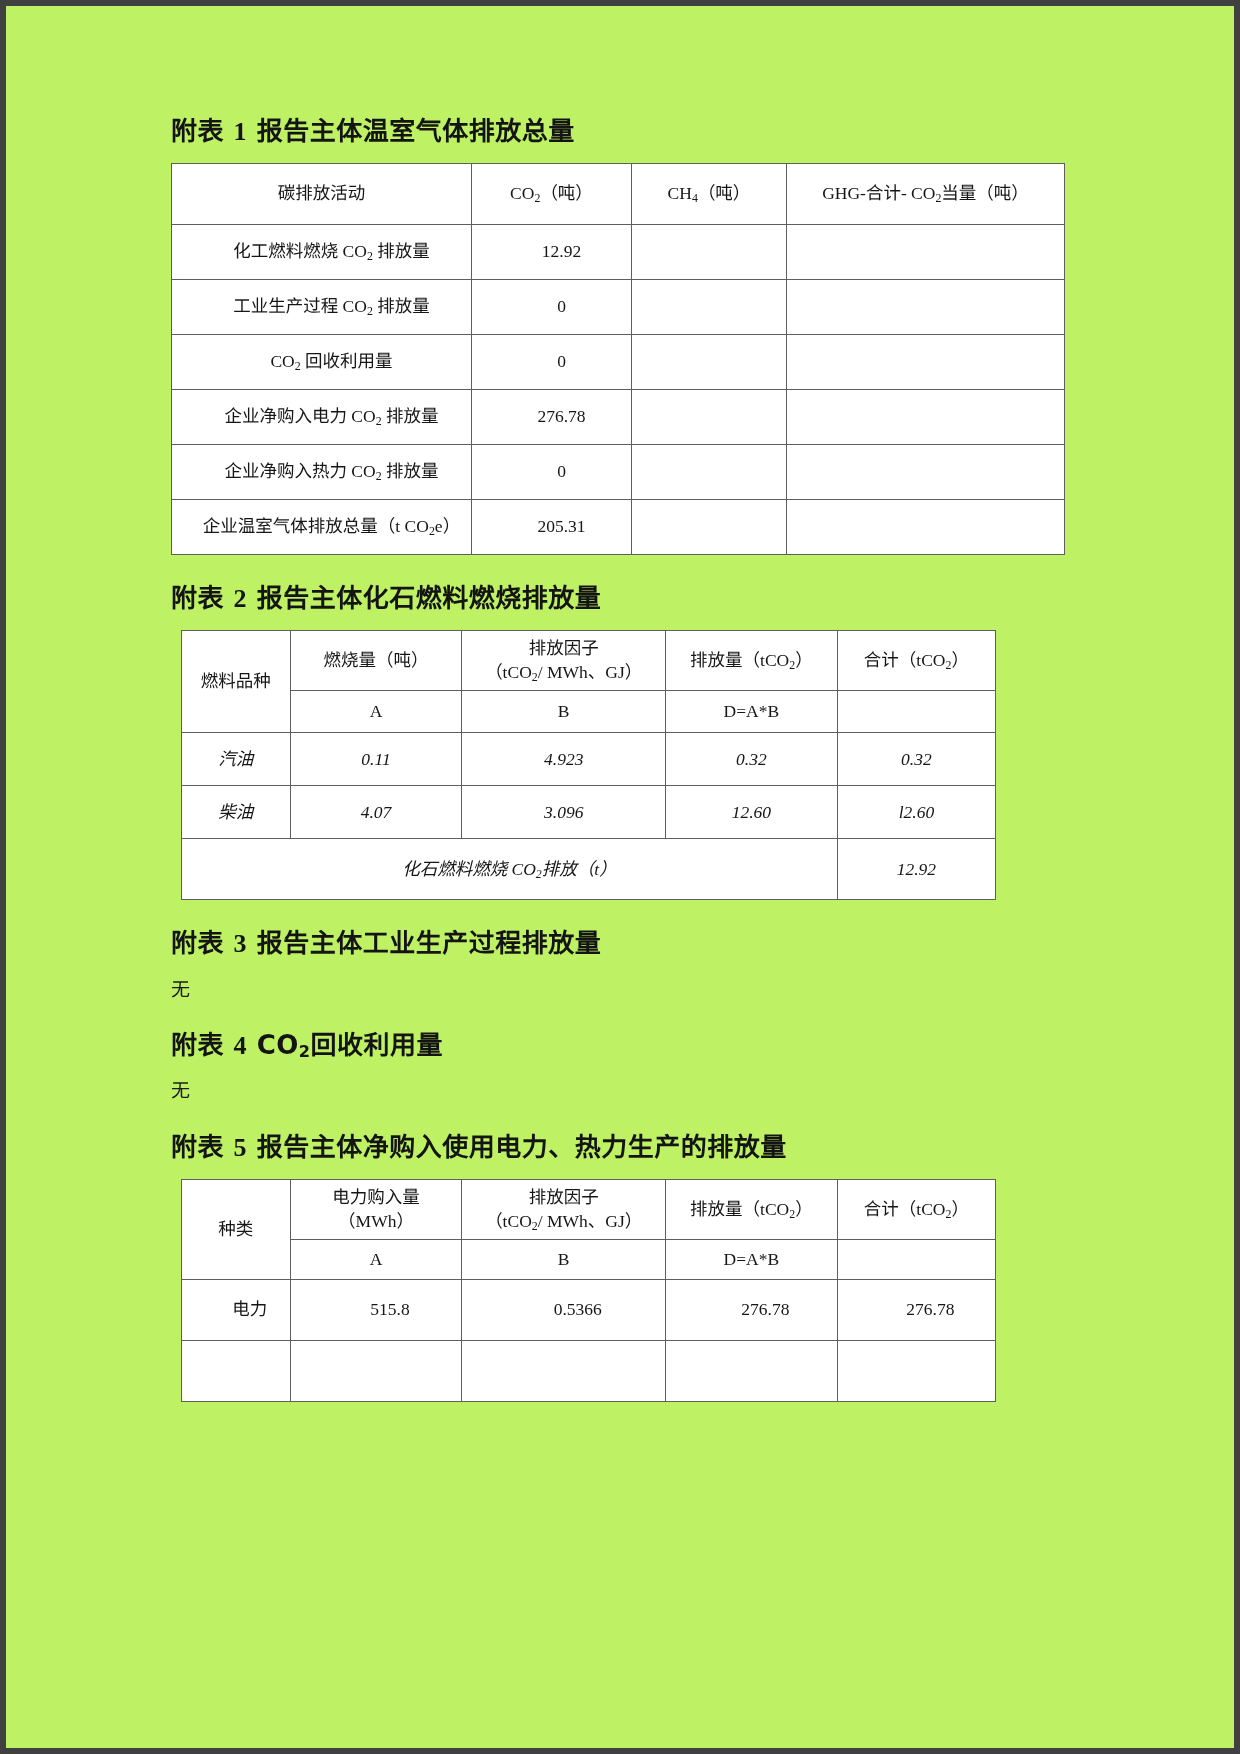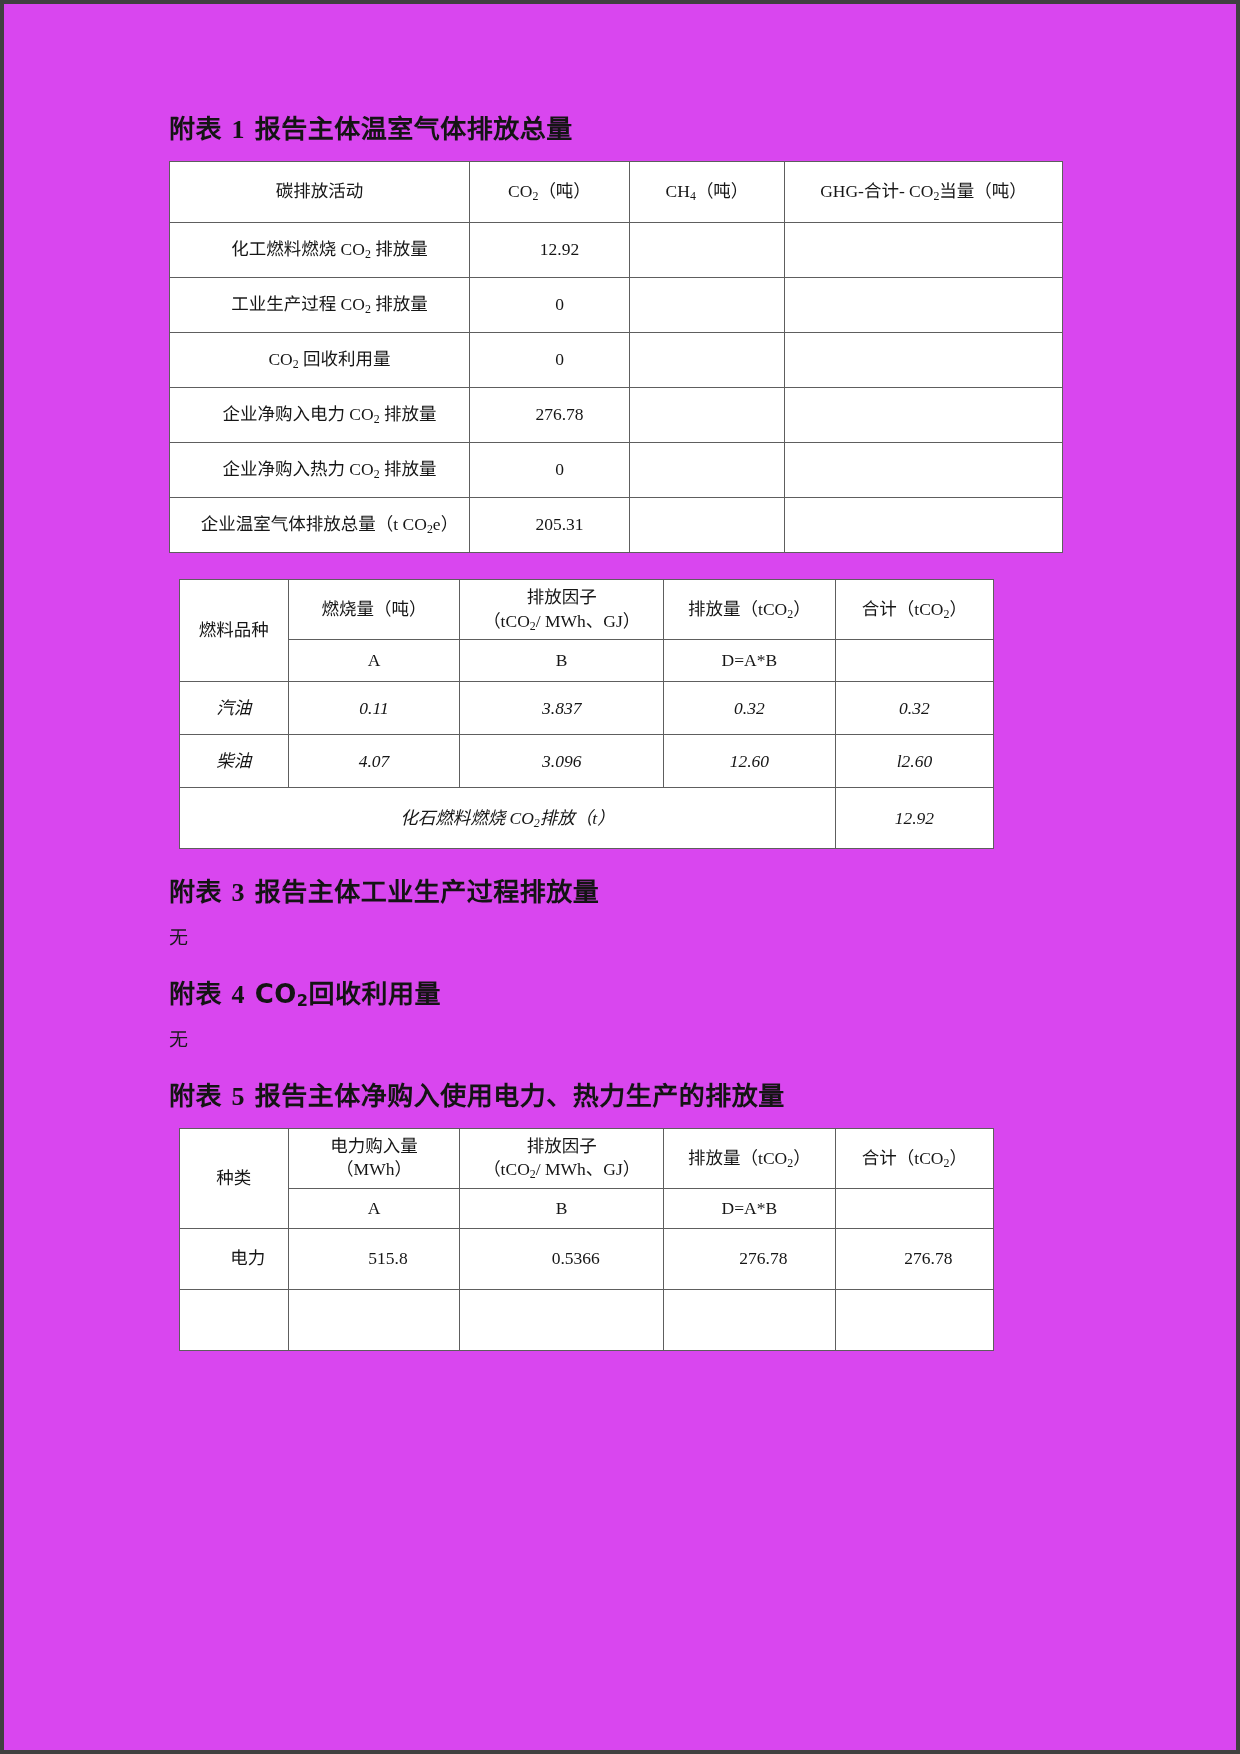--- a/index.html
+++ b/index.html
@@ -13,23 +13,23 @@
     height: 1754px;
     font-family: "Liberation Serif", "DejaVu Serif", serif;
     color: #1b1b1b;
     position: relative;
     overflow: hidden;
   }
   
   .page {
     position: absolute;
     inset: 0;
-    background: #d946ef;
+    background: #bef264;
     box-sizing: border-box;
-    border: 4px solid #404040;
+    border: 6px solid #404040;
   }
   .page-inner {
     position: absolute;
     left: 165px;
     top: 108px;
     width: 930px;
   }
 
   h2.section-title {
     font-family: "DejaVu Sans", "Liberation Sans", sans-serif;
@@ -183,20 +183,25 @@
           <td><span>企业温室气体排放总量（t CO</span><sub>2</sub><span>e）</span></td>
           <td>205.31</td>
           <td></td>
           <td></td>
         </tr>
       </tbody>
     </table>
   </div>
 
   <div class="block">
+    <h2 class="section-title">
+      <span class="num">附表</span>
+      <span class="num">2</span>
+      <span>报告主体化石燃料燃烧排放量</span>
+    </h2>
 
     <table class="doc-table" id="table-fossil">
       <colgroup>
             <col class="c0">
             <col class="c1">
             <col class="c2">
             <col class="c3">
             <col class="c4">
           </colgroup>
       <thead>
@@ -218,21 +223,21 @@
           <td>A</td>
           <td>B</td>
           <td>D=A*B</td>
           <td></td>
         </tr>
       </thead>
       <tbody>
         <tr>
           <td>汽油</td>
           <td>0.11</td>
-          <td>3.837</td>
+          <td>4.923</td>
           <td>0.32</td>
           <td>0.32</td>
         </tr>
         <tr>
           <td>柴油</td>
           <td>4.07</td>
           <td>3.096</td>
           <td>12.60</td>
           <td>l2.60</td>
         </tr>

